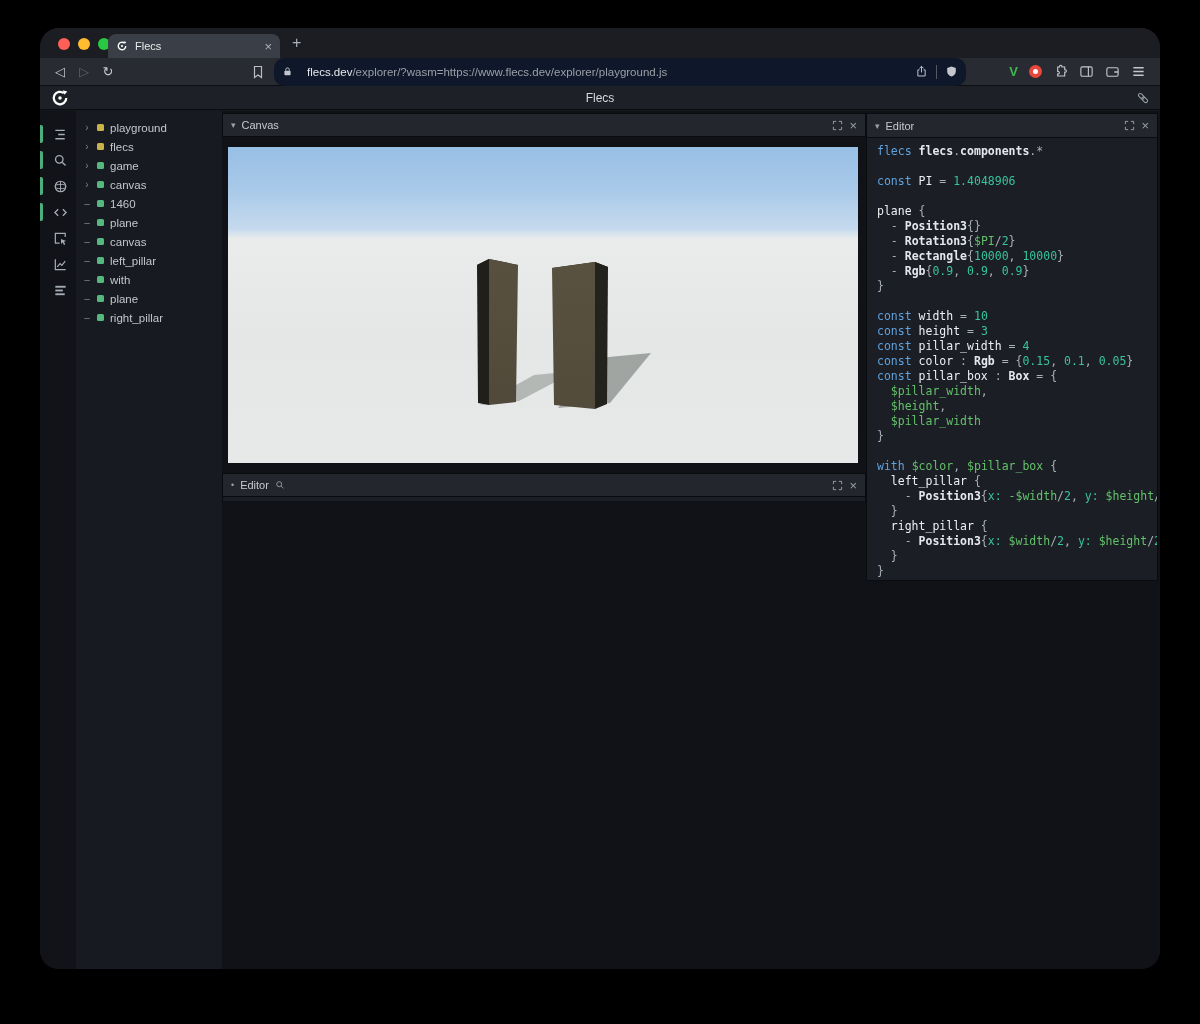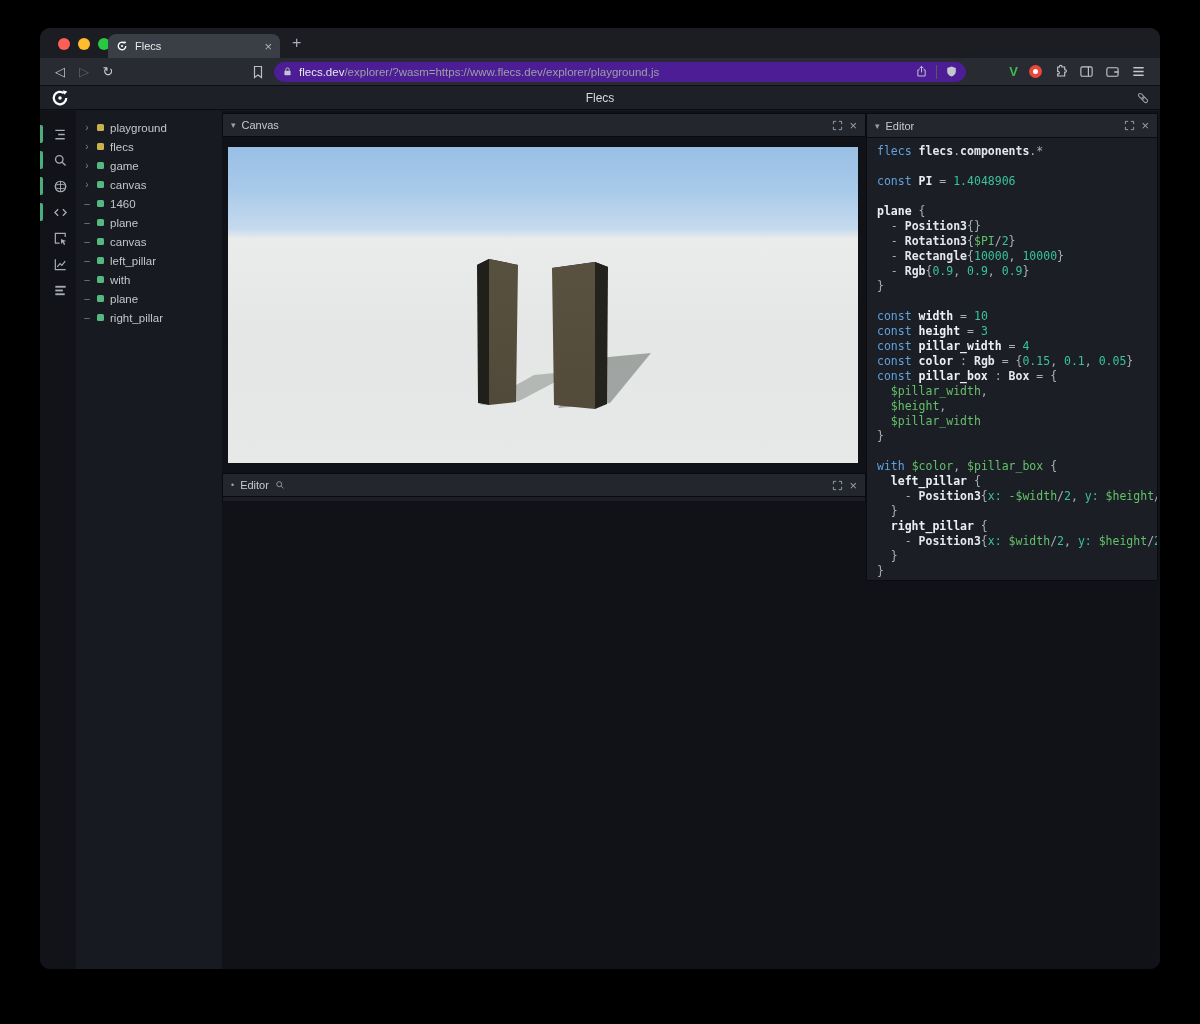--- a/index.html
+++ b/index.html
@@ -1,32 +1,32 @@
 <!DOCTYPE html>
 <html><head>
 <meta charset="utf-8">
 <style>
   *{box-sizing:border-box;margin:0;padding:0}
   html,body{width:1200px;height:1024px;background:#000;font-family:"Liberation Sans",sans-serif;overflow:hidden}
 
-  .window{position:absolute;left:40px;top:28px;width:1120px;height:941px;border-radius:10px;overflow:hidden;background:#16181d;box-shadow:0 18px 60px rgba(0,0,0,.7)}
+  .window{position:absolute;left:40px;top:28px;width:1120px;height:941px;border-radius:19px;overflow:hidden;background:#16181d;box-shadow:0 18px 60px rgba(0,0,0,.7)}
 
   
   .tabstrip{position:absolute;left:0;top:0;width:100%;height:30px;background:#1b1d23;display:flex;align-items:flex-end}
   .lights{position:absolute;left:18px;top:10px;display:flex;gap:8px}
   .light{width:12px;height:12px;border-radius:50%}
   .tab{position:absolute;left:68px;top:6px;width:172px;height:24px;background:#3a3e46;border-radius:8px 8px 0 0;display:flex;align-items:center;padding:0 8px;gap:7px;color:#e8eaec;font-size:11px}
   .tab .ic{width:12px;height:12px;color:#fff}
   .tab-close{margin-left:auto;color:#aeb2b8;font-size:13px;line-height:1;cursor:default}
   .newtab{position:absolute;left:252px;top:7px;color:#aab0b6;font-size:16px;line-height:1}
   .navbar{position:absolute;left:0;top:30px;width:100%;height:28px;background:#282b32;display:flex;align-items:center;border-bottom:1px solid #0d0e11}
   .navbtn{width:24px;text-align:center;font-size:13px;color:#c6cad0}
   .navbtn.dim{color:#5d6269}
   .bookmark{margin-left:130px;width:16px;height:16px;color:#b9bec5}
-  .urlpill{position:relative;margin-left:8px;width:692px;height:20px;background:#4c1d95;border-radius:10px;display:flex;align-items:center;padding:0 8px;gap:6px}
+  .urlpill{position:relative;margin-left:8px;width:692px;height:28px;background:#0f172a;border-radius:10px;display:flex;align-items:center;padding:0 8px;gap:14px}
   .urlpill .ic{width:11px;height:11px;color:#c3c7cd;flex:none}
   .urltext{font-size:11.5px;color:#9aa0a6;white-space:nowrap;overflow:hidden}
   .urltext .domain{color:#e7e9eb}
   .url-actions{margin-left:auto;display:flex;align-items:center;gap:8px}
   .url-actions .ic{width:13px;height:13px;color:#c3c7cd}
   .url-div{width:1px;height:14px;background:#565b63}
   .nav-right{margin-left:auto;display:flex;align-items:center;gap:11px;padding-right:14px}
   .vmark{color:#3fb950;font-weight:700;font-size:13px}
   .redext{width:13px;height:13px;border-radius:50%;background:#e8483c;position:relative}
   .redext::after{content:"";position:absolute;left:4px;top:4px;width:5px;height:5px;border-radius:50%;background:#fff}
@@ -76,21 +76,21 @@
 
   .searchpanel{position:absolute;left:0;top:362px;width:644px}
   .searchbody{height:4px;background:#1b1e24;border-left:1px solid #0a0b0e;border-right:1px solid #0a0b0e}
 
   .editorcol{position:absolute;left:826px;top:0;width:292px;height:100%;background:#101217}
   .editorpanel{position:absolute;left:0;top:2px;width:292px;height:468px;background:#1b1e24;border:1px solid #0a0b0e}
   .codearea{position:absolute;left:0;top:24px;right:0;bottom:0;padding:6px 0 0 10px;font-family:"DejaVu Sans Mono",monospace;font-size:11.5px;line-height:15px;overflow:hidden}
   .cl{white-space:pre}
   .t-kw{color:#5fa2dd}
   .t-id{color:#e4e7eb;font-weight:600}
-  .t-ent{color:#eceff3;font-weight:700}
+  .t-ent{color:#eceff3;font-weight:400}
   .t-num{color:#38c39c}
   .t-var{color:#63c16a}
   .t-pun{color:#a9afb8}
 
   svg.sym{position:absolute;width:0;height:0}
 </style>
 </head>
 <body>
 
 <svg class="sym" aria-hidden="true">

